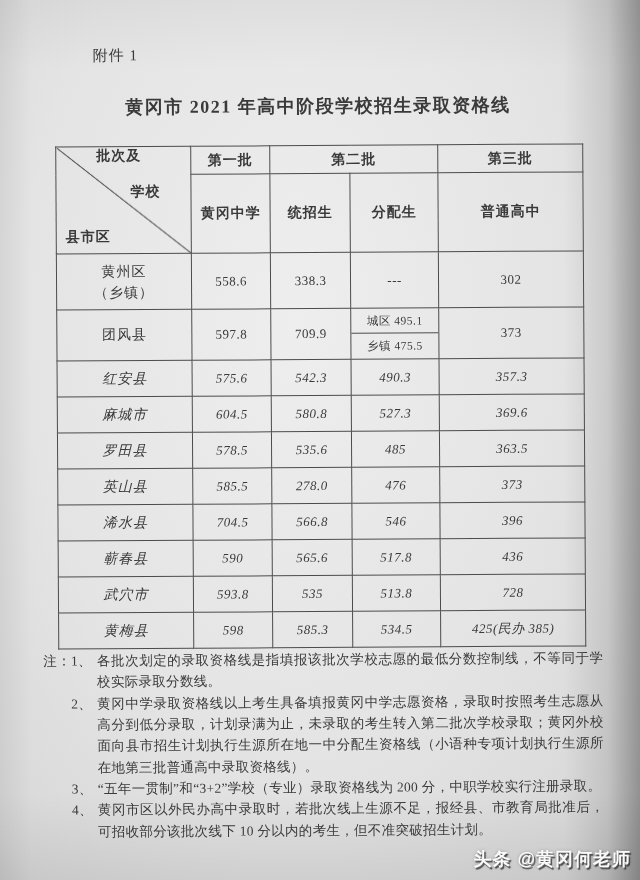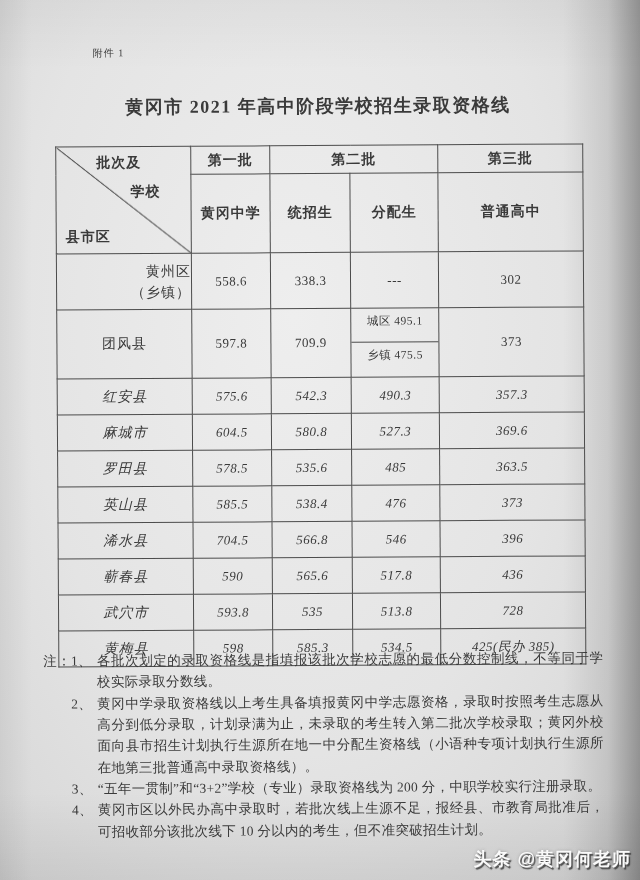--- a/index.html
+++ b/index.html
@@ -20,21 +20,21 @@
   }
   .content {
     position: absolute;
     inset: 0;
     transform: rotate(-0.35deg);
   }
   .attachment {
     position: absolute;
     left: 55px;
     top: 45px;
-    font-size: 10px;
+    font-size: 15px;
     letter-spacing: 1px;
     padding-left: 40px;
   }
   .title {
     position: absolute;
     left: 0;
     right: 0;
     top: 94px;
     text-align: center;
     font-size: 18px;
@@ -57,38 +57,38 @@
     font-size: 13px;
     letter-spacing: 0.5px;
   }
   .score-table thead th { font-size: 14px; font-weight: 600; letter-spacing: 1px; }
   .row-batch th { height: 28px; }
   .row-school th { height: 79px; }
   td.region { font-size: 14px; letter-spacing: 1px; }
   tr.r-tall td { height: 56px; }
   tr.r-mid  td { height: 50px; }
   tr.r-std  td { height: 36px; font-style: italic; }
-  td.pre { white-space: pre-line; line-height: 1.5; text-align: right; }
+  td.pre { white-space: pre-line; line-height: 1.5; }
   
   th.corner {
     position: relative;
     background-image: linear-gradient(to top right,
       rgba(0,0,0,0) calc(50% - 0.8px),
       #4c4c4c calc(50% - 0.2px),
       #4c4c4c calc(50% + 0.2px),
       rgba(0,0,0,0) calc(50% + 0.8px));
   }
   th.corner span { position: absolute; font-size: 14px; font-weight: 600; letter-spacing: 1px; }
-  .corner-top { top: 7px;  left: 40px; }
+  .corner-top { top: 0;  left: 40px; }
   .corner-mid { top: 36px; left: 74px; }
   .corner-bot { bottom: 7px; left: 9px; }
   
   td.split { padding: 0; }
   td.split .half {
-    height: 34px;
+    height: 25px;
     line-height: 25px;
     font-size: 11.5px;
     letter-spacing: 0.5px;
   }
   td.split .half.top { border-bottom: 1px solid #4c4c4c; }
   
   .notes {
     position: absolute;
     left: 42px;
     top: 649px;
@@ -189,21 +189,21 @@
         <tr class="r-std">
           <td class="region">罗田县</td>
           <td>578.5</td>
           <td>535.6</td>
           <td>485</td>
           <td>363.5</td>
         </tr>
         <tr class="r-std">
           <td class="region">英山县</td>
           <td>585.5</td>
-          <td>538.4</td>
+          <td>278.0</td>
           <td>476</td>
           <td>373</td>
         </tr>
         <tr class="r-std">
           <td class="region">浠水县</td>
           <td>704.5</td>
           <td>566.8</td>
           <td>546</td>
           <td>396</td>
         </tr>

